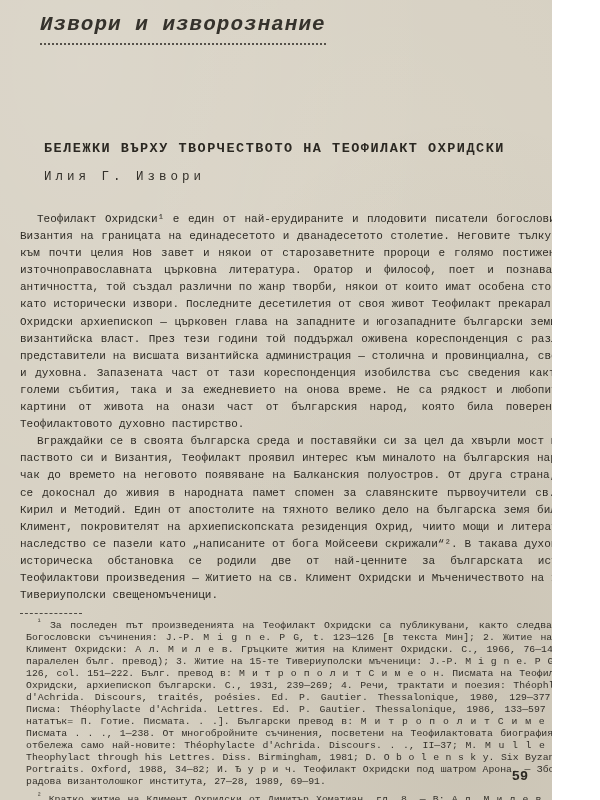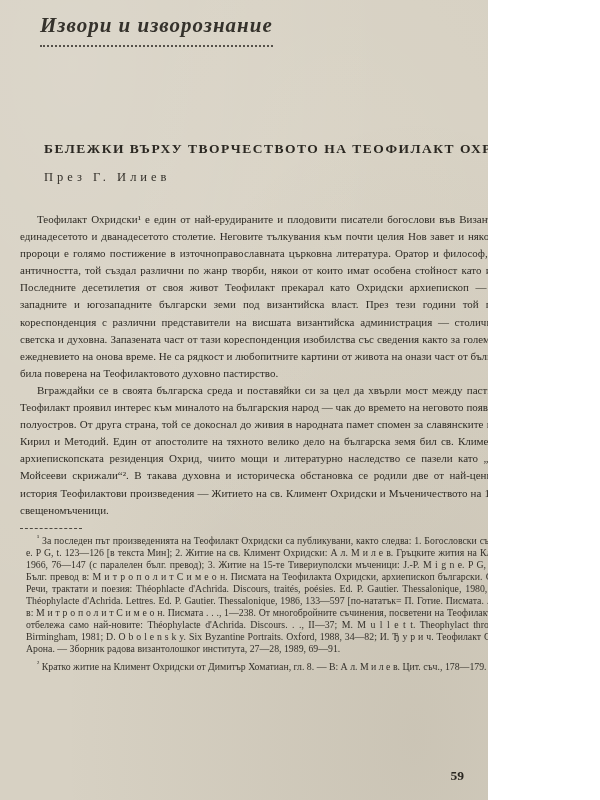--- a/index.html
+++ b/index.html
@@ -1,27 +1,27 @@
 <!DOCTYPE html>
 <html><head>
 <meta charset="utf-8">
 <style>
   html, body { margin: 0; padding: 0; }
   .page {
     position: relative;
-    width: 488px;
+    width: 552px;
     height: 800px;
     overflow: hidden;
     background:
       radial-gradient(ellipse at 15% 8%, rgba(255,255,255,0.12), transparent 55%),
       radial-gradient(ellipse at 85% 92%, rgba(96,84,60,0.10), transparent 60%),
       radial-gradient(ellipse at 70% 30%, rgba(255,252,240,0.07), transparent 50%),
       #d7d1c3;
     color: #2e2b25;
-    font-family: Liberation Serif, serif;
+    font-family: Liberation Mono, monospace;
   }
   .rubric {
     position: absolute;
     top: 13px;
     left: 40px;
     font-size: 21px;
     font-weight: bold;
     font-style: italic;
     letter-spacing: 1px;
     padding-bottom: 7px;
@@ -88,21 +88,21 @@
 </style>
 </head>
 <body>
 
 <div class="page">
 
   <div class="rubric">Извори и изворознание</div>
 
   <h1 class="title" style="margin:0;">БЕЛЕЖКИ ВЪРХУ ТВОРЧЕСТВОТО НА ТЕОФИЛАКТ ОХРИДСКИ</h1>
 
-  <div class="author">През Г. Илиев</div>
+  <div class="author">Илия Г. Извори</div>
 
   <div class="content">
     <div class="bodytext">
       <p>Теофилакт Охридски¹ е един от най-ерудираните и плодовити писатели богослови във Византия на границата на единадесетото и дванадесетото столетие. Неговите тълкувания към почти целия Нов завет и някои от старозаветните пророци е голямо постижение в източноправославната църковна литература. Оратор и философ, поет и познавач на античността, той създал различни по жанр творби, някои от които имат особена стойност като исторически извори. Последните десетилетия от своя живот Теофилакт прекарал като Охридски архиепископ — църковен глава на западните и югозападните български земи под византийска власт. През тези години той поддържал оживена кореспонденция с различни представители на висшата византийска администрация — столична и провинциална, светска и духовна. Запазената част от тази кореспонденция изобилства със сведения както за големи събития, така и за ежедневието на онова време. Не са рядкост и любопитните картини от живота на онази част от българския народ, която била поверена на Теофилактовото духовно пастирство.</p>
       <p>Вграждайки се в своята българска среда и поставяйки си за цел да хвърли мост между паството си и Византия, Теофилакт проявил интерес към миналото на българския народ — чак до времето на неговото появяване на Балканския полуостров. От друга страна, той се докоснал до живия в народната памет спомен за славянските първоучители св. св. Кирил и Методий. Един от апостолите на тяхното велико дело на българска земя бил св. Климент, покровителят на архиепископската резиденция Охрид, чиито мощи и литературно наследство се пазели като „написаните от бога Мойсееви скрижали“². В такава духовна и историческа обстановка се родили две от най-ценните за българската история Теофилактови произведения — Житието на св. Климент Охридски и Мъченичеството на 15-те Тивериуполски свещеномъченици.</p>
     </div>
 
     <div class="footnotes">
       <div class="fn-rule"></div>
       <p class="footnote"><sup>¹</sup> <span>За последен път произведенията на Теофилакт Охридски са публикувани, както следва: 1. Богословски съчинения: J.-P. M i g n e. P G, t. 123—126 [в текста Мин]; 2. Житие на св. Климент Охридски: А л. М и л е в. Гръцките жития на Климент Охридски. С., 1966, 76—147 (с паралелен бълг. превод); 3. Житие на 15-те Тивериуполски мъченици: J.-P. M i g n e. P G, t. 126, col. 151—222. Бълг. превод в: М и т р о п о л и т  С и м е о н. Писмата на Теофилакта Охридски, архиепископ български. С., 1931, 239—269; 4. Речи, трактати и поезия: Théophlacte d'Achrida. Discours, traités, poésies. Ed. P. Gautier. Thessalonique, 1980, 129—377; 5. Писма: Théophylacte d'Achrida. Lettres. Ed. P. Gautier. Thessalonique, 1986, 133—597 [по-нататък= П. Готие. Писмата. . .]. Български превод в: М и т р о п о л и т  С и м е о н. Писмата . . ., 1—238. От многобройните съчинения, посветени на Теофилактовата биография, ще отбележа само най-новите: Théophylacte d'Achrida. Discours. . ., II—37; M. M u l l e t t. Theophylact through his Lettres. Diss. Birmingham, 1981; D. O b o l e n s k y. Six Byzantine Portraits. Oxford, 1988, 34—82; И. Ђ у р и ч. Теофилакт Охридски под шатром Арона. — Зборник радова византолошког института, 27—28, 1989, 69—91.</span></p>

